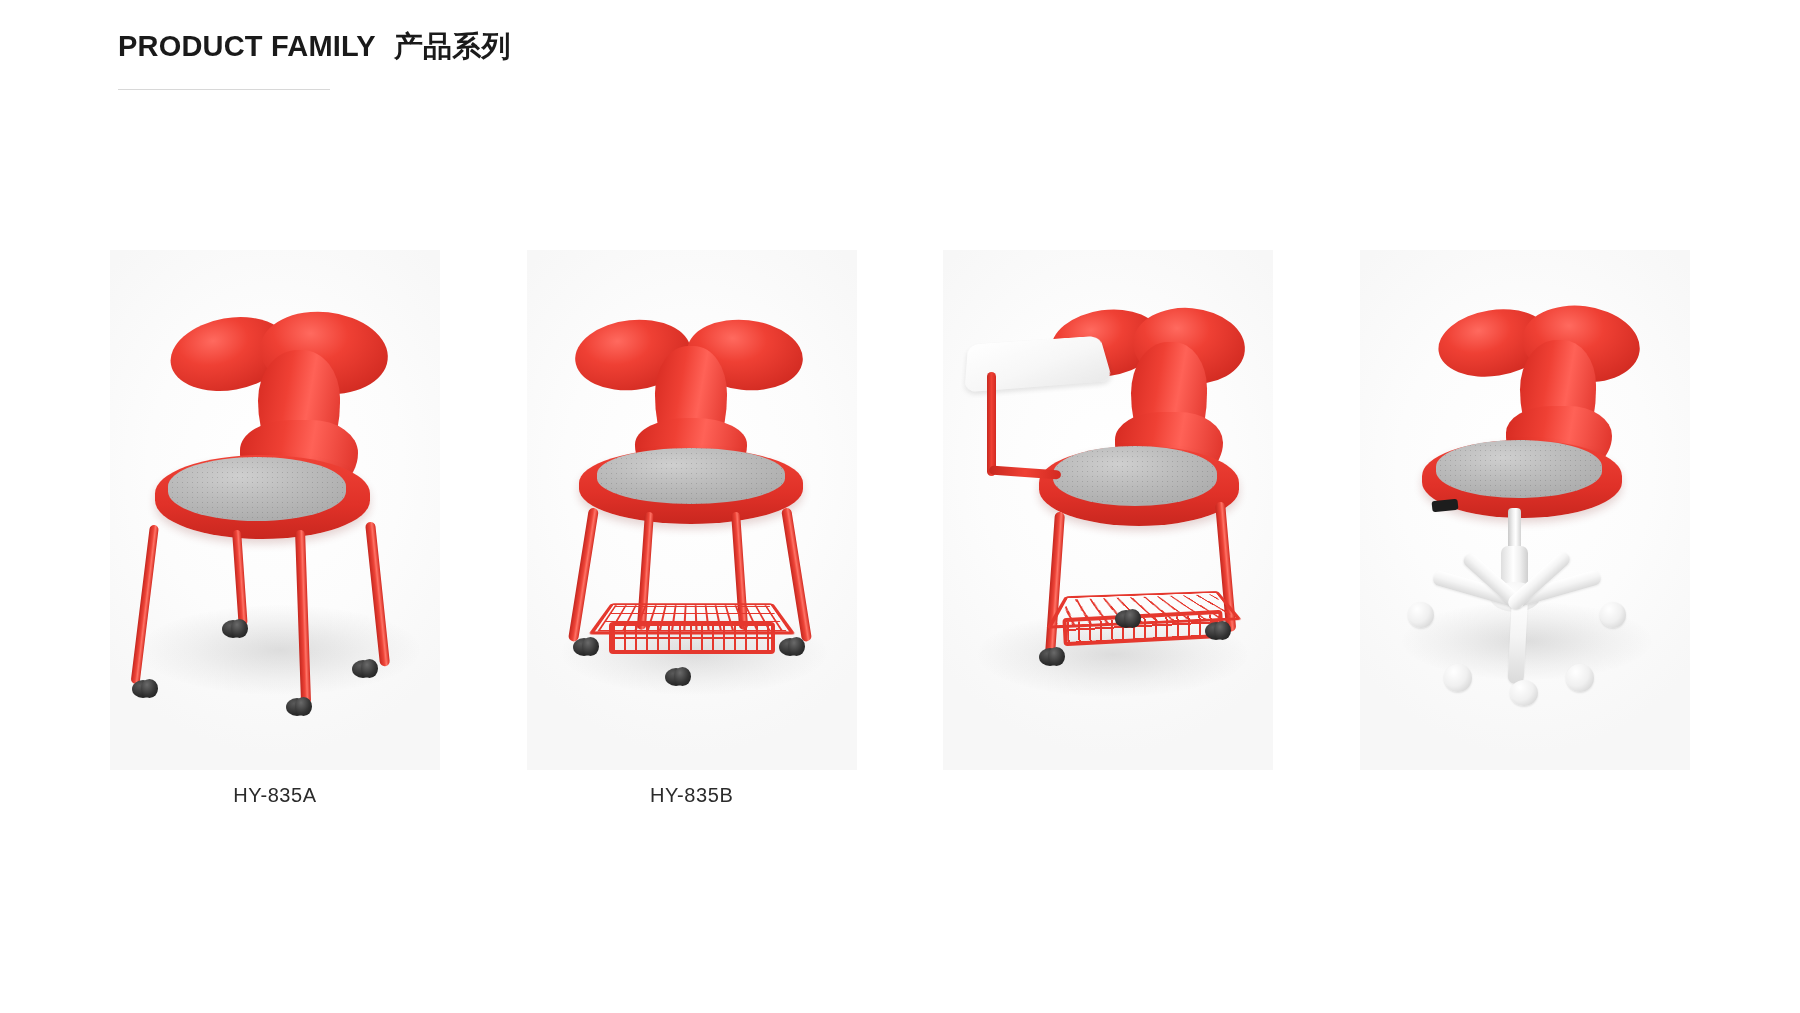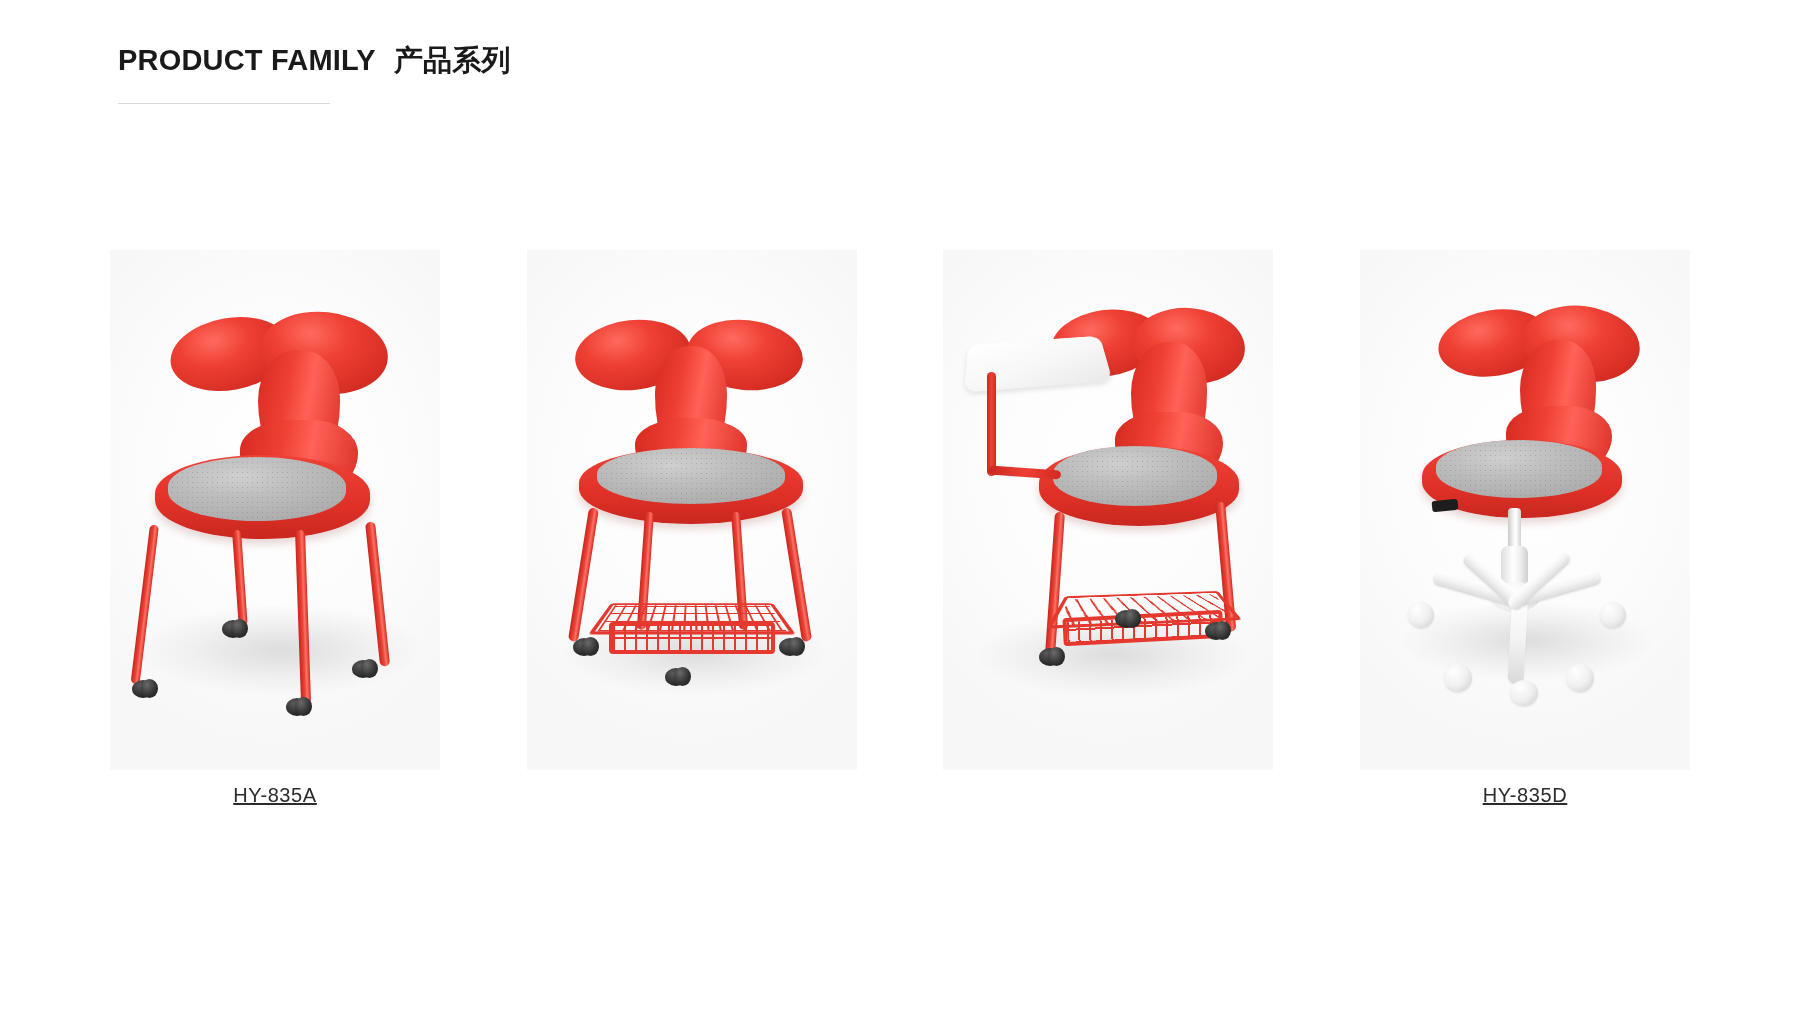--- a/index.html
+++ b/index.html
@@ -6,21 +6,21 @@
   body{
     width:1800px;height:1013px;
     background:#ffffff;
     font-family:"Liberation Sans","DejaVu Sans",sans-serif;
     overflow:hidden;
     position:relative;
   }
   .page{position:relative;width:1800px;height:1013px;}
 
   
-  .header{position:absolute;left:118px;top:46px;}
+  .header{position:absolute;left:118px;top:32px;}
   .header-title{
     font-size:29px;font-weight:bold;color:#1a1a1a;
     letter-spacing:.2px;white-space:nowrap;line-height:1;
   }
   .header-title .en{font-weight:bold;}
   .header-title .cn{font-weight:bold;margin-left:18px;}
   .header-rule{
     position:absolute;left:0px;top:57px;width:212px;height:1px;
     background:#d8d8d8;
   }
@@ -34,21 +34,20 @@
   .card{width:330px;position:relative;}
   .stage{
     position:relative;width:330px;height:520px;
     background:
       radial-gradient(ellipse 70% 55% at 50% 42%, #ffffff 0%, #fcfcfc 55%, #f7f7f7 100%);
   }
   .card-label{
     text-align:center;margin-top:14px;
     font-size:20px;color:#2b2b2b;letter-spacing:.6px;
     font-family:"Liberation Sans","DejaVu Sans",sans-serif;
-    text-decoration:underline;
   }
 
   
   .chair{position:absolute;left:0;top:0;width:330px;height:520px;}
   .wing{
     position:absolute;
     background:radial-gradient(ellipse 70% 80% at 38% 28%, #ff6a5f 0%, #ef4034 42%, #d22b22 100%);
     border-radius:50%;
   }
   .spine{
@@ -225,20 +224,21 @@
                         transform:perspective(160px) rotateX(52deg);"></div>
             <div class="mesh" style="left:24px;top:34px;width:158px;height:26px;"></div>
             <div class="rim" style="left:20px;top:30px;width:166px;height:32px;"></div>
           </div>
 
           <div class="caster twin" style="left:46px;top:388px;"></div>
           <div class="caster twin" style="left:252px;top:388px;"></div>
           <div class="caster twin" style="left:138px;top:418px;"></div>
         </div>
       </div>
+      <div class="card-label">HY-835B</div>
     </div>
 
     <div class="card">
       <div class="stage">
         <div class="chair">
 
           <div class="shadow" style="left:35px;top:362px;width:270px;height:85px;"></div>
 
           <div class="wing" style="left:108px;top:60px;width:110px;height:66px;transform:rotate(-8deg);"></div>
           <div class="wing" style="left:190px;top:58px;width:112px;height:76px;transform:rotate(5deg);"></div>
@@ -302,17 +302,16 @@
           <div class="spoke" style="left:86px;top:350px;width:76px;height:14px;transform:rotate(42deg);transform-origin:right center;"></div>
           <div class="spoke" style="left:150px;top:350px;width:78px;height:14px;transform:rotate(-42deg);transform-origin:left center;"></div>
 
           <div class="wcaster" style="left:48px;top:352px;width:26px;height:26px;"></div>
           <div class="wcaster" style="left:240px;top:352px;width:26px;height:26px;"></div>
           <div class="wcaster" style="left:84px;top:414px;width:28px;height:28px;"></div>
           <div class="wcaster" style="left:206px;top:414px;width:28px;height:28px;"></div>
           <div class="wcaster" style="left:150px;top:430px;width:28px;height:26px;"></div>
         </div>
       </div>
-      <div class="card-label">HY-835D</div>
     </div>
 
   </div>
 </div>
 
 </body></html>

